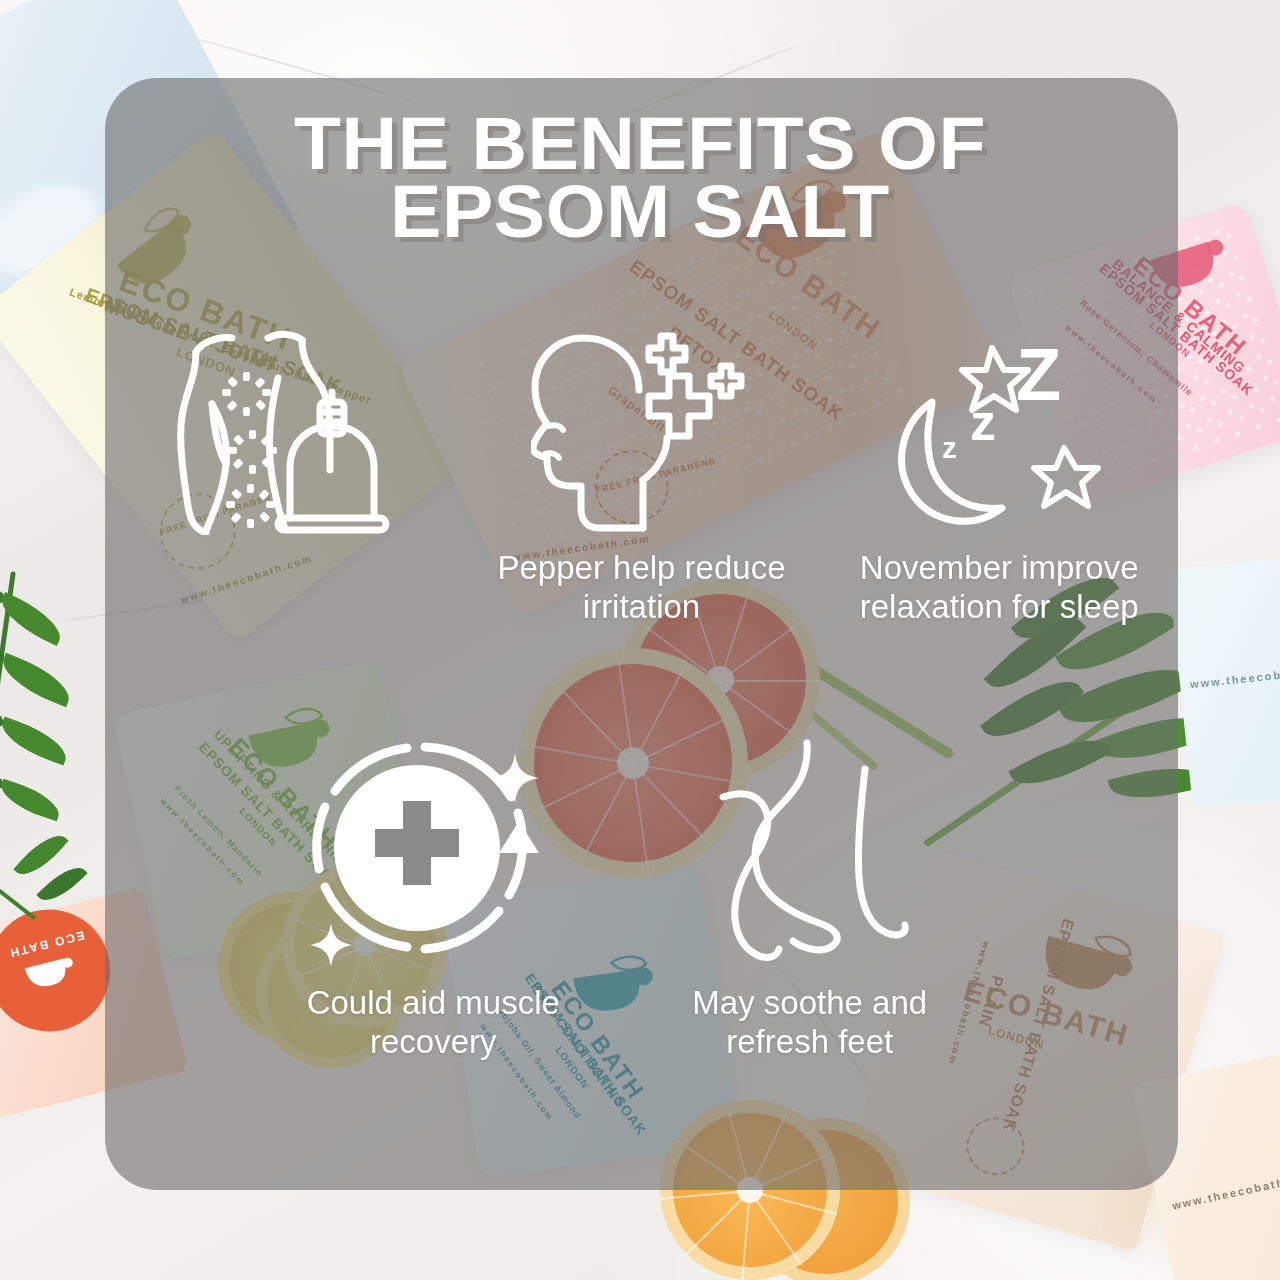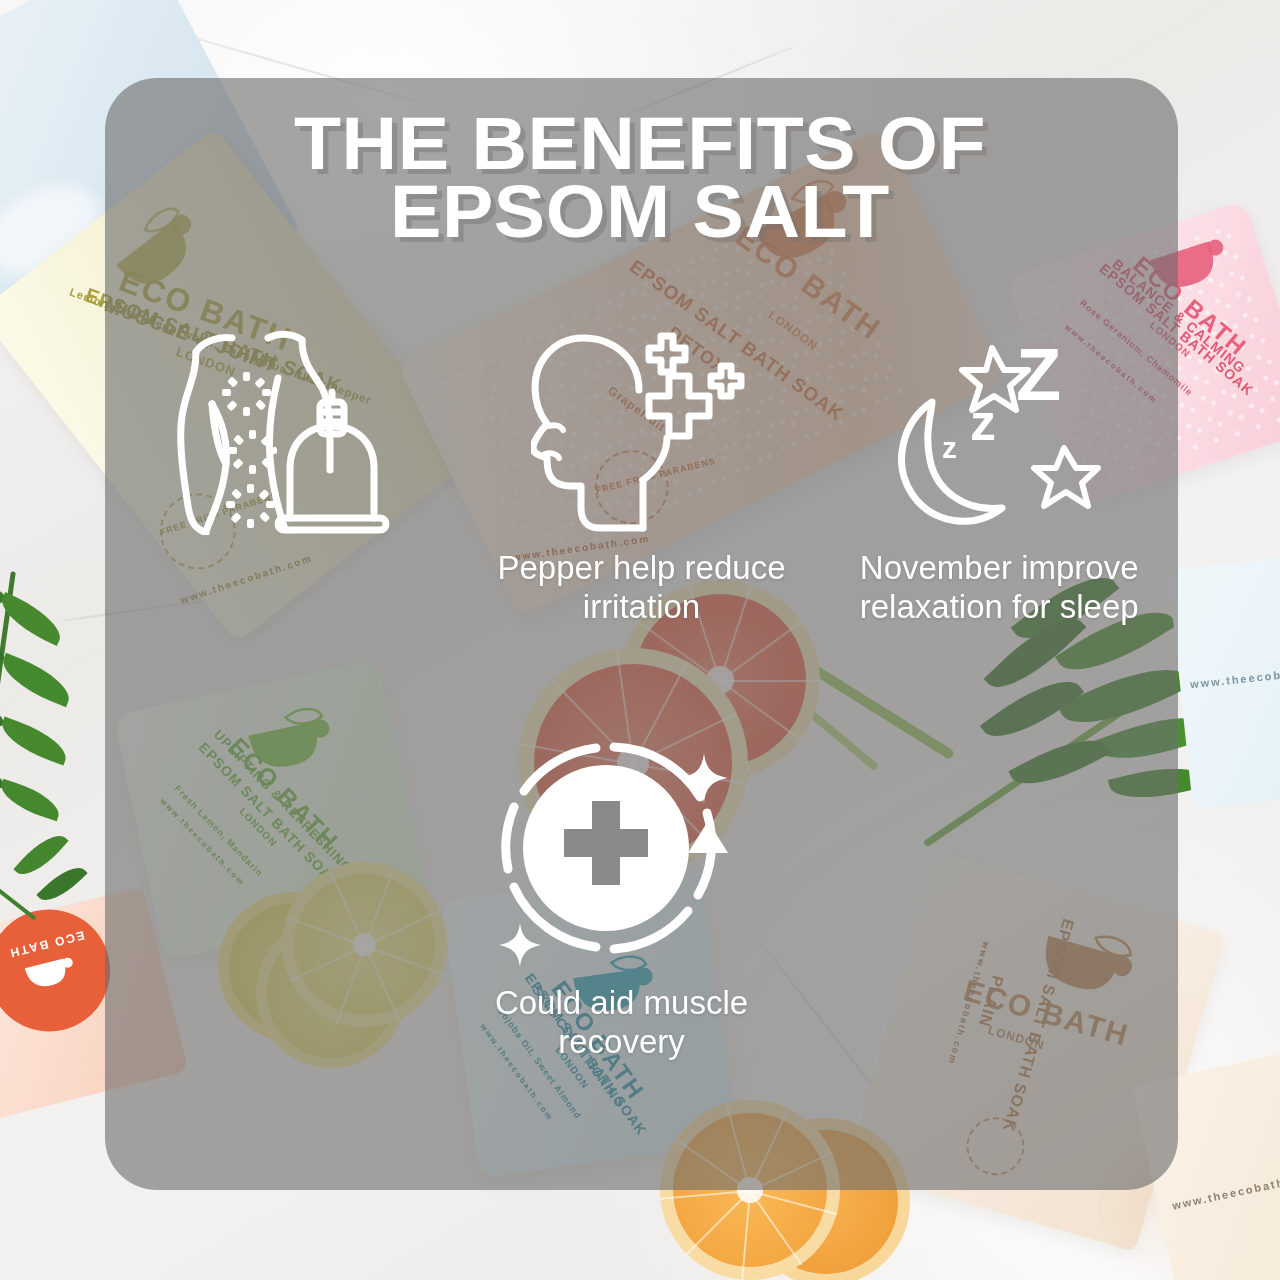--- a/index.html
+++ b/index.html
@@ -469,15 +469,28 @@
             <circle cx="114" cy="113" r="83" fill="#ffffff"></circle>
             <path d="M100 66 L128 66 L128 94 L156 94 L156 122 L128 122 L128 150 L100 150 L100 122 L72 122 L72 94 L100 94 Z" fill="#8a8a8a"></path>
 
             <path class="solid" d="M212 18 C214 34 220 40 236 43 C220 46 214 52 212 68 C210 52 204 46 188 43 C204 40 210 34 212 18 Z"></path>
             <path class="solid" d="M28 188 C30 202 35 207 49 210 C35 213 30 218 28 232 C26 218 21 213 7 210 C21 207 26 202 28 188 Z"></path>
           </svg>
         </div>
         <div class="caption">Could aid muscle recovery</div>
       </div>
 
+      <div class="cell">
+        <div class="iconbox" style="height:240px;">
+          <svg width="250" height="235" viewBox="0 0 250 235">
+
+            <path class="stroke" d="M122 8 C124 40 110 56 92 74 C74 92 66 110 72 136 C78 162 106 178 134 188 C152 194 158 204 146 212 C136 218 118 214 108 206"></path>
+
+            <path class="stroke" d="M38 62 C56 56 70 58 78 70 C86 82 84 100 72 118 C58 138 48 160 50 184 C52 202 60 214 72 220 C82 225 92 222 94 214"></path>
+
+            <path class="stroke" d="M180 34 C176 70 172 108 174 142 C176 172 186 192 202 198 C214 203 222 198 220 190"></path>
+          </svg>
+        </div>
+        <div class="caption">May soothe and refresh feet</div>
+      </div>
     </div>
   </div>
 </div>
 
 </body></html>

